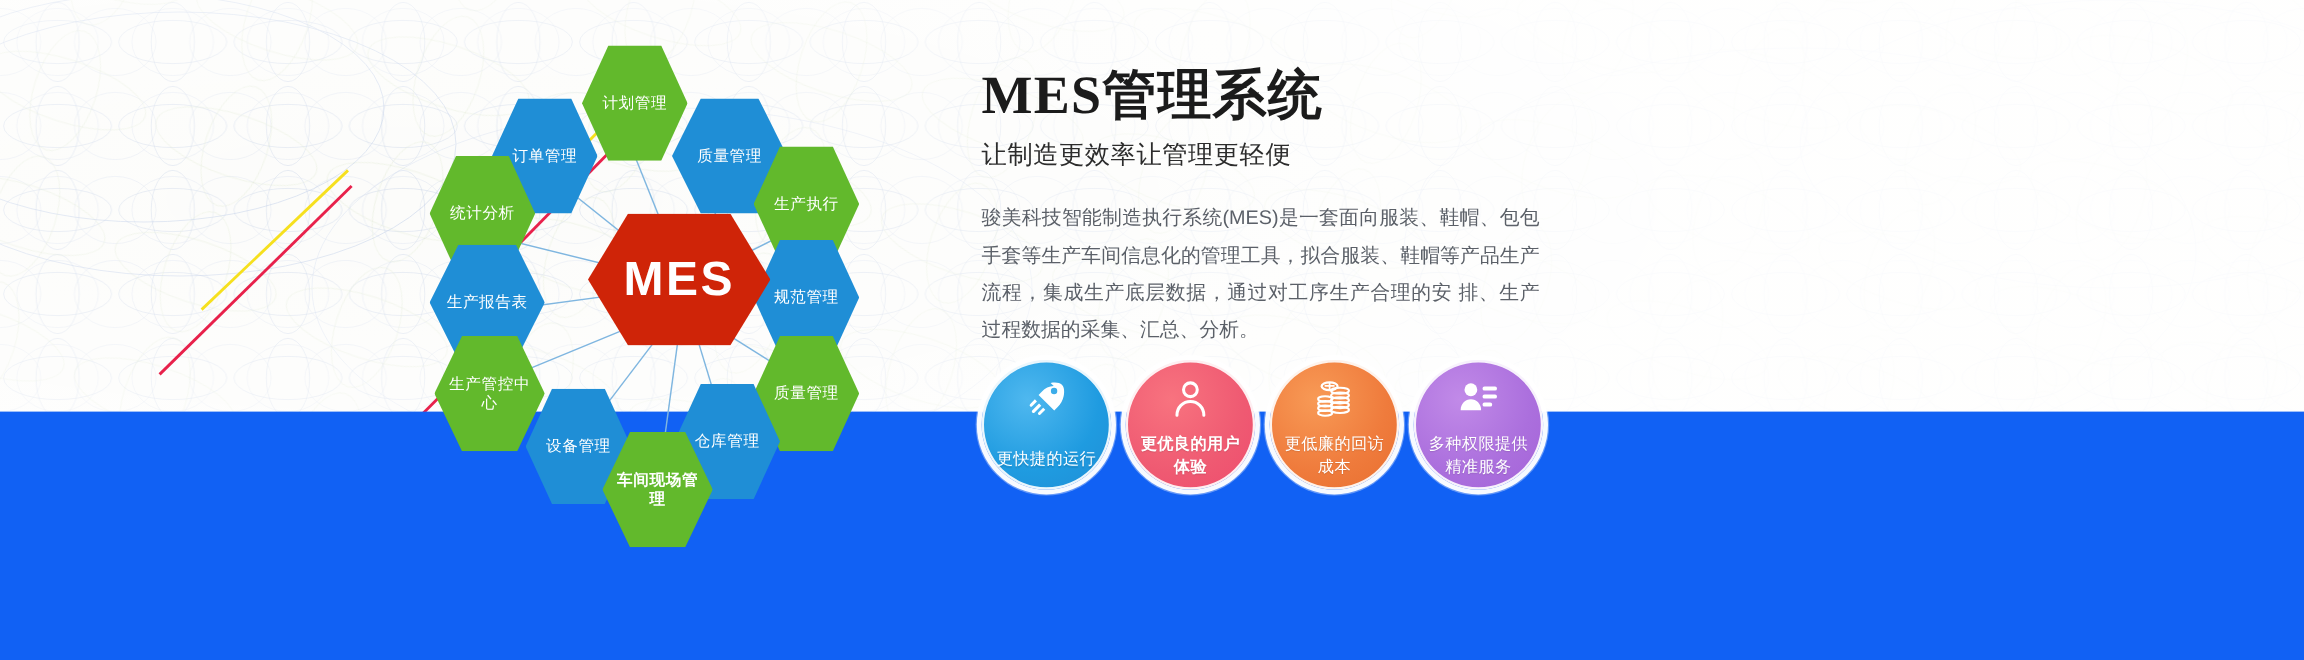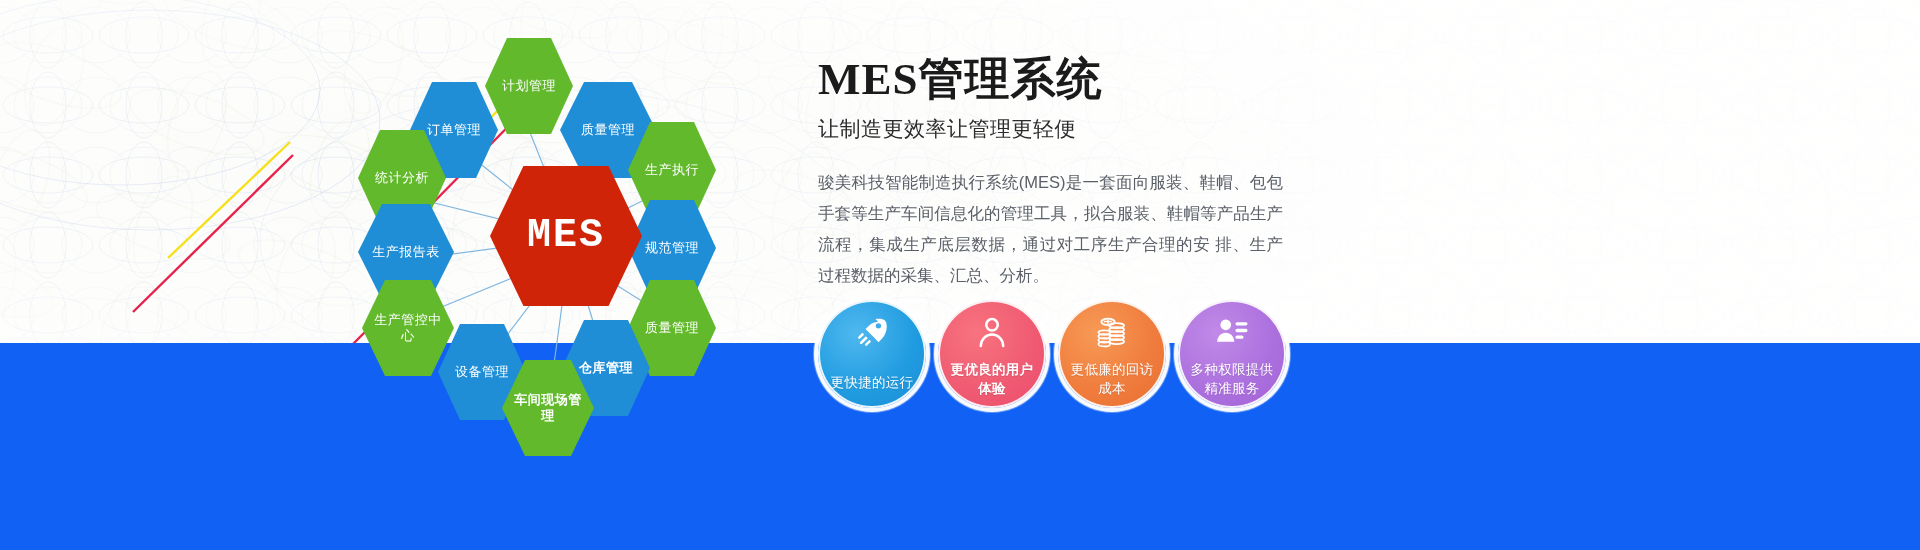--- a/index.html
+++ b/index.html
@@ -222,27 +222,27 @@
       </div>
       <div class="hex green" style="left: 32px; top: 258px; width: 92px; height: 100px; background: rgb(98, 185, 44);">
         <span style="width: 70px; display: inline-block;">生产管控中心</span>
       </div>
       <div class="hex green" style="left: 298px; top: 258px; width: 88px; height: 100px; background: rgb(98, 185, 44);">
         <span>质量管理</span>
       </div>
       <div class="hex blue" style="left: 108px; top: 302px; width: 88px; height: 100px; background: rgb(31, 142, 214);">
         <span>设备管理</span>
       </div>
-      <div class="hex blue" style="left: 232px; top: 298px; width: 88px; height: 100px; background: rgb(31, 142, 214); font-weight: bold;">
+      <div class="hex blue" style="left: 232px; top: 298px; width: 88px; height: 100px; background: rgb(31, 142, 214);">
         <span>仓库管理</span>
       </div>
       <div class="hex green" style="left: 172px; top: 338px; width: 92px; height: 100px; background: rgb(98, 185, 44);">
         <span style="width: 70px; display: inline-block; font-weight: bold;">车间现场管理</span>
       </div>
-      <div class="hex core" style="left: 160px; top: 146px; width: 152px; height: 140px; background: rgb(207, 36, 8); font-family: Liberation Mono, monospace;">
+      <div class="hex core" style="left: 160px; top: 158px; width: 152px; height: 110px; background: rgb(207, 36, 8);">
         <span>MES</span>
       </div>
     </div>
 
   <div id="right-col">
     <h1 id="main-title">MES管理系统</h1>
     <div id="sub-title">让制造更效率让管理更轻便</div>
     <p id="desc">骏美科技智能制造执行系统(MES)是一套面向服装、鞋帽、包包手套等生产车间信息化的管理工具，拟合服装、鞋帽等产品生产流程，集成生产底层数据，通过对工序生产合理的安 排、生产过程数据的采集、汇总、分析。</p>
   </div>
 

